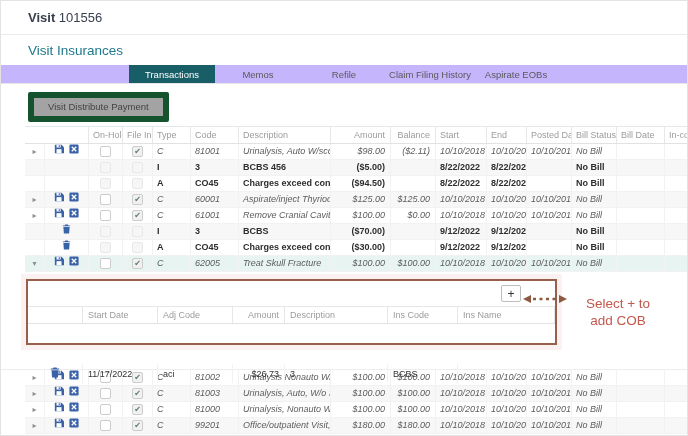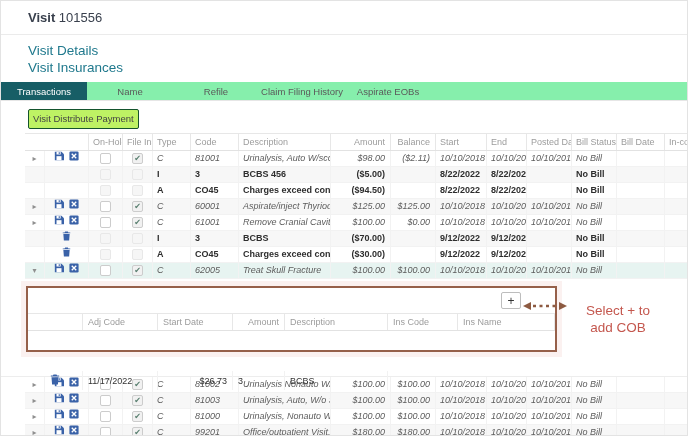--- a/index.html
+++ b/index.html
@@ -12,28 +12,28 @@
     overflow: hidden;
     position: relative;
   }
   
   .page-title { padding: 9px 0 0 27px; font-size: 13px; color: #39404d; }
   .page-title b { font-weight: bold; }
   .top-divider { border-top: 1px solid #ebebeb; margin-top: 9px; }
   .links { padding-left: 27px; margin-top: 7px; }
   .link { display: block; color: #20798d; font-size: 13.5px; line-height: 17px; cursor: pointer; }
   
-  .tabbar { display: flex; margin-top: 6px; background: #86efac; height: 19px; border-bottom: 1px solid #e6e6e6; }
+  .tabbar { display: flex; margin-top: 6px; background: #c4b5fd; height: 19px; border-bottom: 1px solid #e6e6e6; justify-content: center; }
   .tab { width: 86px; text-align: center; font-size: 9.5px; line-height: 19px; color: #5a5a5a; cursor: pointer; white-space: nowrap; overflow: hidden; }
   .tab.active { background: #175e66; color: #ffffff; }
   
   .btn-distribute {
     margin: 8px 0 0 27px; display: inline-block;
-    border: 1px solid #14532d; border-radius: 2px; background: #bef264;
-    font-size: 9.5px; color: #444; padding: 4px 4px; line-height: 10px; cursor: pointer;
+    border: 6px solid #14532d; border-radius: 2px; background: #a3a3a3;
+    font-size: 9.5px; color: #444; padding: 4px 14px; line-height: 10px; cursor: pointer;
     font-family: inherit;
   }
   
   .tgrid { display: grid; grid-template-columns: 20px 44px 34px 30px 38px 48px 92px 60px 45px 51px 40px 45px 45px 48px 24px; margin-left: 24px; }
   .thead { margin-top: 4px; border-top: 1px solid #e7e7e7; border-bottom: 1px solid #e2e2e2; }
   .thead .cell { font-size: 9px; color: #9c9c9c; height: 16px; line-height: 16px; border-right: 1px solid #e7e7e7; padding-left: 4px; white-space: nowrap; overflow: hidden; }
   .thead .cell:nth-child(-n+2) { border-right: none; }
   .thead .cell:nth-child(2) { border-right: 1px solid #e7e7e7; }
   .thead .cell.r { text-align: right; padding-right: 5px; }
   .trow { height: 16px; border-bottom: 1px solid #f2f2f2; }
@@ -76,27 +76,26 @@
 </head>
 <body>
 
 
 
 
 <div class="page-title"><b>Visit</b> <span>101556</span></div>
 <div class="top-divider"></div>
 
 <div class="links">
-  <span class="link">Visit Details</span>
   <span class="link">Visit Insurances</span>
 </div>
 
 <div class="tabbar">
   <div class="tab active">Transactions</div>
-  <div class="tab">Name</div>
+  <div class="tab">Memos</div>
   <div class="tab">Refile</div>
   <div class="tab">Claim Filing History</div>
   <div class="tab">Aspirate EOBs</div>
 </div>
 
 <button class="btn-distribute">Visit Distribute Payment</button>
 
 <div class="tgrid thead" id="main-thead">
     <div class="cell"></div>
     <div class="cell"></div>
@@ -533,36 +532,37 @@
     </div>
   </div>
 
 <div class="cob-wrap">
   <div class="cob-panel">
     <div class="cob-toolbar">
       <button class="cob-add">+</button>
     </div>
     <div class="cob-grid cob-head">
       <div class="cell"></div>
+      <div class="cell">Start Date</div>
       <div class="cell">Adj Code</div>
-      <div class="cell">Start Date</div>
       <div class="cell r">Amount</div>
       <div class="cell">Description</div>
       <div class="cell">Ins Code</div>
       <div class="cell">Ins Name</div>
     </div>
     <div class="cob-grid cob-row">
       <div class="cell c">
         <span class="icon-svg">
           <svg width="10" height="11" viewBox="0 0 12 13">
               <path fill="#3a62a8" d="M4.2 0.5h3.6l0.7 1.2H11v1.2H1V1.7h2.5L4.2 0.5zM1.8 3.8h8.4l-0.7 8.7H2.5L1.8 3.8z"></path>
             </svg>
         </span>
       </div>
       <div class="cell">11/17/2022</div>
+      <div class="cell">aci</div>
       <div class="cell r">$26.73</div>
       <div class="cell">3</div>
       <div class="cell">BCBS</div>
     </div>
   </div>
   <span class="anno-arrow">
     <svg width="46" height="12" viewBox="0 0 46 12">
       <path d="M1 6 L9 2 L9 10 Z" fill="#8d5a41"></path>
       <line x1="11" y1="6" x2="35" y2="6" stroke="#8d5a41" stroke-width="2.5" stroke-dasharray="3 3.5"></line>
       <path d="M45 6 L37 2 L37 10 Z" fill="#8d5a41"></path>

